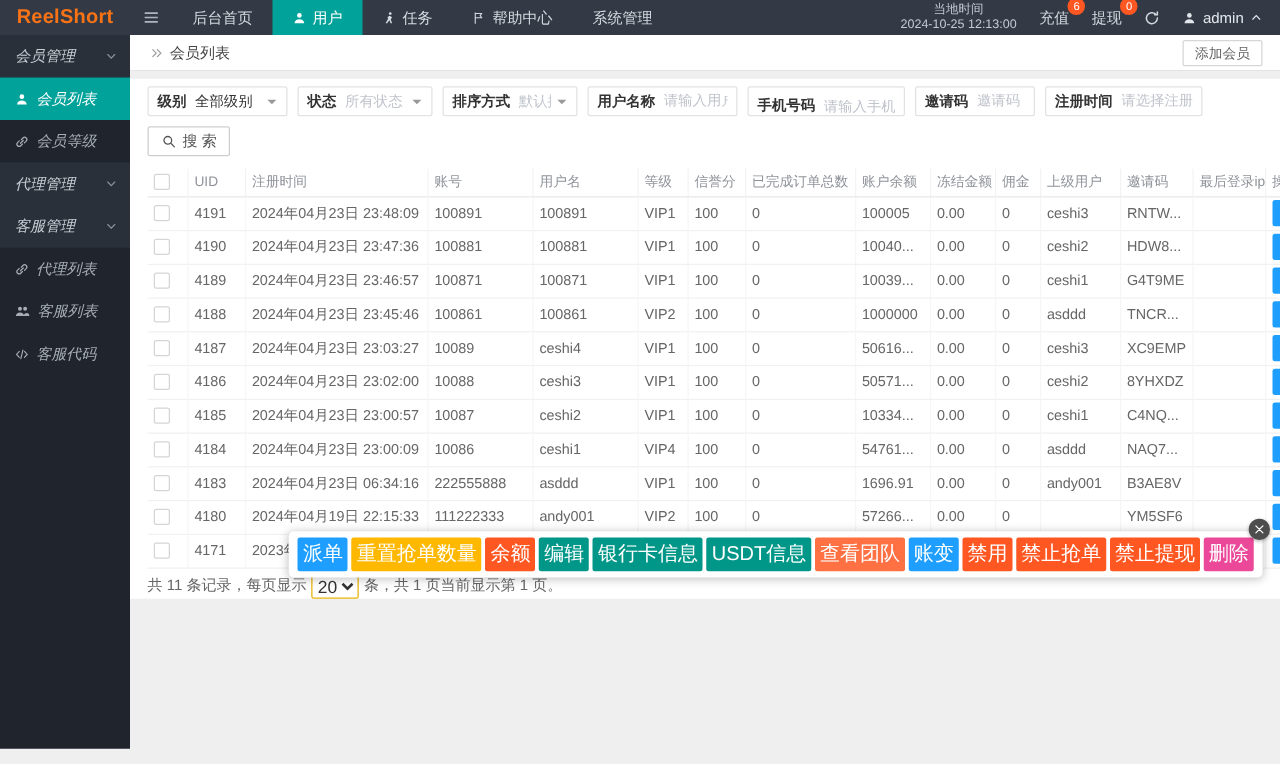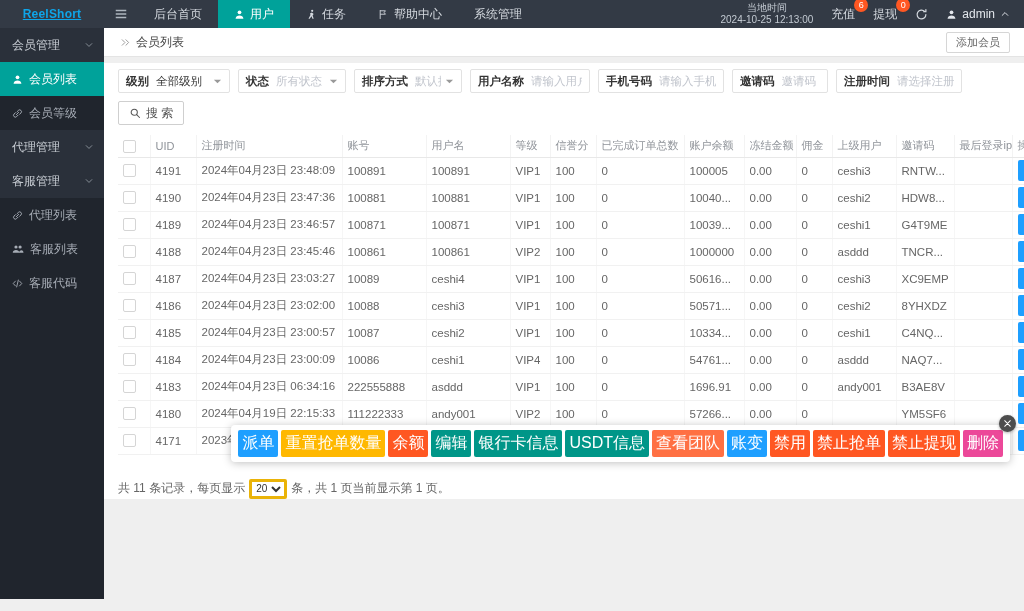--- a/index.html
+++ b/index.html
@@ -3,37 +3,37 @@
 <meta charset="utf-8">
 <style>
   html,body{margin:0;padding:0;width:1024px;height:611px;overflow:hidden;
     font-family:"Liberation Sans","DejaVu Sans",sans-serif;background:#efefef;}
   *{box-sizing:border-box;}
 
   
   .topbar{position:absolute;top:0;left:0;right:0;height:28px;background:#333a45;
     display:flex;align-items:stretch;color:#cdd3da;font-size:12px;z-index:30;}
   .logo{width:104px;display:flex;align-items:center;justify-content:center;
-    color:#0ea5e9;font-weight:bold;font-size:12px;letter-spacing:.2px;text-decoration:underline;}
+    color:#f97316;font-weight:bold;font-size:16px;letter-spacing:.2px;}
   .hamburger{width:34px;display:flex;align-items:center;justify-content:center;color:#aeb6bf;cursor:pointer;}
   .topnav{display:flex;align-items:stretch;}
   .nav-item{display:flex;align-items:center;gap:5px;padding:0 16px;cursor:pointer;color:#d4d9df;text-decoration:none;}
   .nav-item.active{background:var(--accent);color:#fff;}
   .nicon{display:inline-flex;align-items:center;}
   .nicon:empty{display:none;}
   .top-right{margin-left:auto;display:flex;align-items:center;gap:18px;padding-right:14px;}
   .time{font-size:10px;line-height:1.25;text-align:center;color:#c3cad2;}
   .badge-item{position:relative;cursor:pointer;color:#d4d9df;}
   .badge{position:absolute;top:-8px;right:-13px;background:#ff5722;color:#fff;border-radius:8px;
     min-width:14px;height:14px;line-height:14px;font-size:9px;text-align:center;padding:0 3px;}
   .refresh{display:flex;align-items:center;cursor:pointer;color:#d4d9df;}
   .admin{display:flex;gap:5px;cursor:pointer;color:#e3e7ec;}
 
   
-  .sidebar{position:absolute;top:28px;left:0;bottom:12px;width:104px;background:#20252d;z-index:20;}
+  .sidebar{position:absolute;top:28px;left:0;bottom:12px;width:104px;background:#20252d;z-index:20;font-style:italic;}
   .side-row{height:34px;display:flex;align-items:center;padding:0 10px 0 12px;
     font-size:12px;color:#b9bfc7;cursor:pointer;}
   .side-row.group{background:#2a303a;color:#c9ced5;}
   .side-row.item{color:#a7adb6;}
   .side-row.item.active{background:var(--accent);color:#fff;}
   .sicon{display:inline-flex;align-items:center;margin-right:6px;}
   .sicon:empty{display:none;margin:0;}
   .schev{margin-left:auto;display:inline-flex;color:#8b929b;}
   .schev:empty{display:none;}
 
@@ -53,40 +53,40 @@
   .fbox{display:flex;align-items:center;border:1px solid #e2e2e2;background:#fff;height:24px;
     padding:0 7px;font-size:11.5px;border-radius:2px;}
   .flabel{color:#333;font-weight:bold;margin-right:7px;white-space:nowrap;}
   .fvalue{color:#333;white-space:nowrap;overflow:hidden;flex:1;}
   .fvalue.ph{color:#c0c4cc;}
   .fcaret{margin-left:4px;color:#999;display:inline-flex;}
   .fbox input{border:none;outline:none;flex:1;width:100%;font-size:11.5px;color:#333;
     font-family:inherit;padding:0;background:transparent;}
   .fbox input::placeholder{color:#c0c4cc;}
   .w-level{width:112px;}.w-status{width:108px;justify-content:space-between;}.w-sort{width:108px;}.w-user{width:120px;}
-  .w-phone{width:126px;}.w-invite{width:96px;}.w-reg{width:126px;}
+  .w-phone{width:126px;align-items:flex-end;}.w-invite{width:96px;}.w-reg{width:126px;}
 
   .search-row{margin-top:8px;}
   .search-btn{display:inline-flex;align-items:center;gap:5px;height:24px;padding:0 10px;background:#fff;
     border:1px solid #cfcfcf;border-radius:2px;font-size:12px;color:#555;cursor:pointer;}
 
   table{width:100%;border-collapse:collapse;table-layout:fixed;margin-top:10px;}
   th{font-size:11px;color:#8f9399;font-weight:normal;text-align:left;height:22px;
     border-bottom:1px solid #e8e8e8;border-right:1px solid #f3f3f3;padding:0 5px;
     white-space:nowrap;overflow:hidden;background:#fff;}
   td{font-size:11.5px;color:#666;height:27px;border-bottom:1px solid #f1f1f1;
     border-right:1px solid #f6f6f6;padding:0 5px;white-space:nowrap;overflow:hidden;}
   th:last-child,td:last-child{border-right:none;}
   .cbx{width:13px;height:13px;appearance:none;-webkit-appearance:none;border:1px solid #d5d5d5;
     border-radius:2px;background:#fff;margin:0;vertical-align:middle;cursor:pointer;}
   .dispatch{background:#1E9FFF;color:#fff;border:none;border-radius:2px;font-size:11px;
     padding:3px 7px;cursor:pointer;}
 
-  .pager{margin-top:24px;font-size:12px;color:#666;display:flex;align-items:center;gap:4px;}
-  .pager select{font-size:10px;color:#333;border:3px solid #eab308;border-radius:2px;height:20px;background:#fff;}
+  .pager{margin-top:4px;font-size:12px;color:#666;display:flex;align-items:center;gap:4px;}
+  .pager select{font-size:14px;color:#333;border:1px solid #eab308;border-radius:2px;height:20px;background:#fff;}
 
   
   .action-popup{position:absolute;top:368px;right:14px;background:#fff;border-radius:4px;
     box-shadow:0 1px 8px rgba(0,0,0,.25);padding:5px 7px;display:flex;align-items:center;gap:3px;z-index:40;}
   .pbtn{border:none;border-radius:2px;color:#fff;font-size:16px;padding:3px 4px;cursor:pointer;white-space:nowrap;}
   .popup-close{position:absolute;top:358px;right:8px;width:17px;height:17px;border-radius:50%;
     background:#4d4d4d;color:#fff;display:flex;align-items:center;justify-content:center;cursor:pointer;z-index:41;
     box-shadow:0 1px 3px rgba(0,0,0,.3);}
 </style>
 </head>

